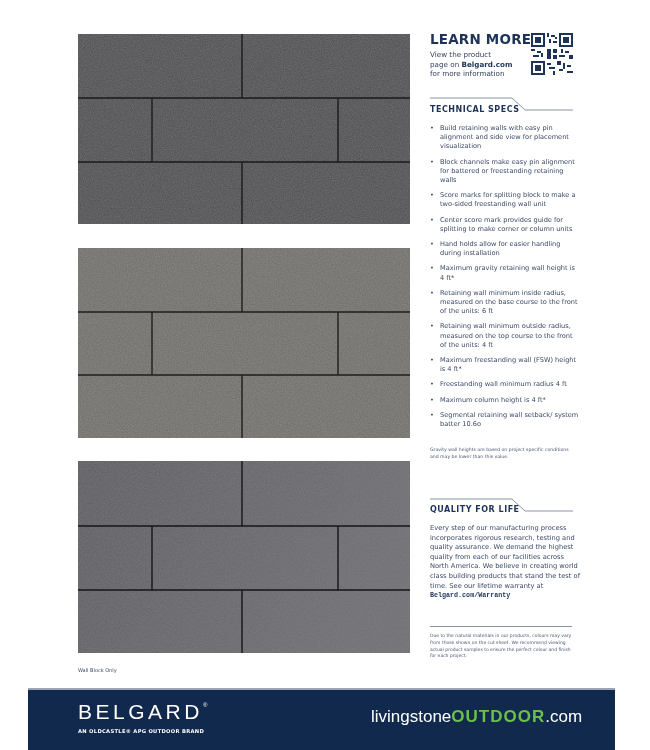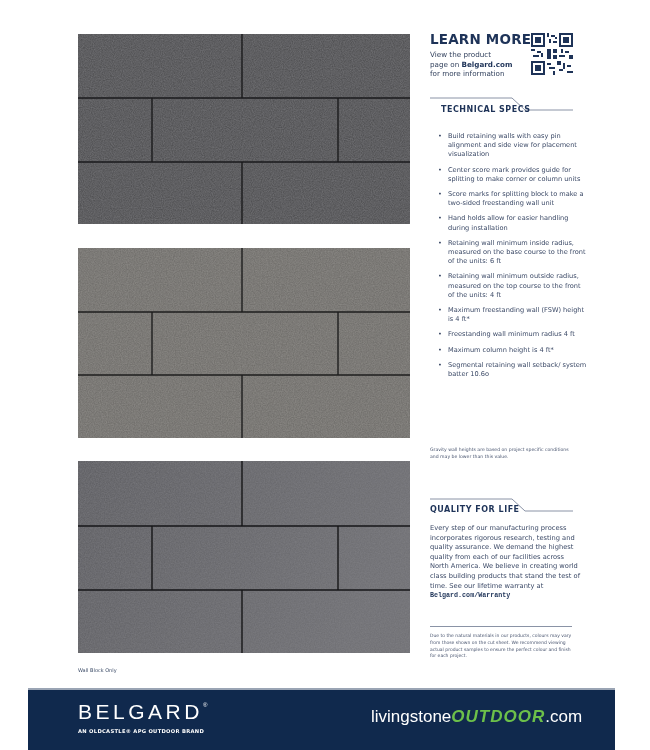--- a/index.html
+++ b/index.html
@@ -38,21 +38,21 @@
     .qr {
       position: absolute; left: 531px; top: 33px; width: 42px; height: 42px;
     }
     .section-head {
       position: absolute; left: 430px;
       font-size: 8px; font-weight: bold; color: #1e3358; letter-spacing: 0.5px;
     }
     .divider-svg { position: absolute; left: 428px; }
     .specs {
       position: absolute; left: 430px; top: 124px; width: 150px;
-      margin: 8px; padding: 0; list-style: none;
+      margin: 0; padding: 0; list-style: none;
       font-size: 6.6px; line-height: 9.2px; color: #3b4966;
     }
     .specs li {
       position: relative; padding-left: 10px; margin-bottom: 6px;
     }
     .specs li::before {
       content: "•"; position: absolute; left: 0; top: 0; color: #3b4966;
     }
     .footnote {
       position: absolute; left: 430px; top: 447px; width: 145px;
@@ -86,21 +86,21 @@
     .belgard sup { font-size: 6px; letter-spacing: 0; vertical-align: top; position: relative; top: 2px; }
     .belgard-sub {
       position: absolute; left: 50px; top: 38px;
       font-size: 5.2px; font-weight: bold; color: #ffffff; letter-spacing: 0.3px;
     }
     .site {
       position: absolute; left: 343px; top: 17px;
       font-size: 17px; color: #ffffff;
       font-family: "Liberation Sans", sans-serif;
     }
-    .site .accent { color: #6cc04a; font-weight: bold; letter-spacing: 1px; font-style: italic; }
+    .site .accent { color: #6cc04a; font-weight: bold; letter-spacing: 1px; }
   </style>
 </head>
 <body>
 
 <div class="swatch" style="top:34px;height:190px;">
   <svg width="332" height="190" viewBox="0 0 332 190">
     <defs>
       <filter id="grain1" x="0" y="0" width="100%" height="100%">
         <feTurbulence type="fractalNoise" baseFrequency="0.9" numOctaves="2" seed="3" result="n"></feTurbulence>
         <feColorMatrix type="matrix" values="0 0 0 0 0.3  0 0 0 0 0.3  0 0 0 0 0.31  0 0 0 0.55 0" in="n"></feColorMatrix>
@@ -215,27 +215,29 @@
         <rect x="14" y="18" width="2" height="1"></rect>
         <rect x="11" y="19" width="1" height="2"></rect>
         <rect x="18" y="19" width="3" height="1"></rect>
     </g>
   </svg>
 </div>
 
 <svg class="divider-svg" style="top:96px;" width="150" height="16" viewBox="0 0 150 16">
   <polyline points="2,2 84,2 97,14 145,14" fill="none" stroke="#8a93a6" stroke-width="1"></polyline>
 </svg>
-<div class="section-head" style="top:105px;margin-left:11px;">TECHNICAL SPECS</div>
+<div class="section-head" style="top:105px;">TECHNICAL SPECS</div>
 
 <ul class="specs">
   <li>Build retaining walls with easy pin alignment and side view for placement visualization</li>
+  <li>Block channels make easy pin alignment for battered or freestanding retaining walls</li>
+  <li>Score marks for splitting block to make a two-sided freestanding wall unit</li>
   <li>Center score mark provides guide for splitting to make corner or column units</li>
-  <li>Score marks for splitting block to make a two-sided freestanding wall unit</li>
   <li>Hand holds allow for easier handling during installation</li>
+  <li>Maximum gravity retaining wall height is 4 ft*</li>
   <li>Retaining wall minimum inside radius, measured on the base course to the front of the units: 6 ft</li>
   <li>Retaining wall minimum outside radius, measured on the top course to the front of the units: 4 ft</li>
   <li>Maximum freestanding wall (FSW) height is 4 ft*</li>
   <li>Freestanding wall minimum radius 4 ft</li>
   <li>Maximum column height is 4 ft*</li>
   <li>Segmental retaining wall setback/ system batter 10.6o</li>
 </ul>
 <div class="footnote">Gravity wall heights are based on project specific conditions and may be lower than this value.</div>
 
 <svg class="divider-svg" style="top:497px;" width="150" height="16" viewBox="0 0 150 16">

